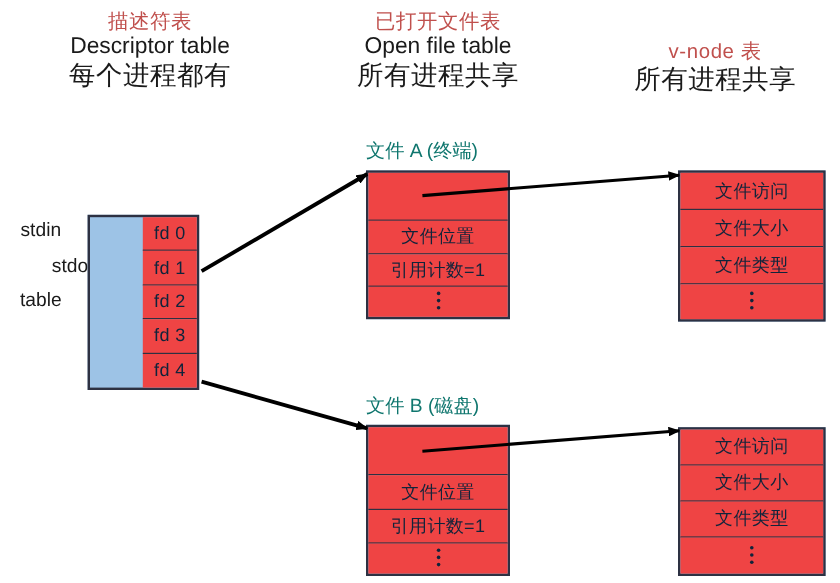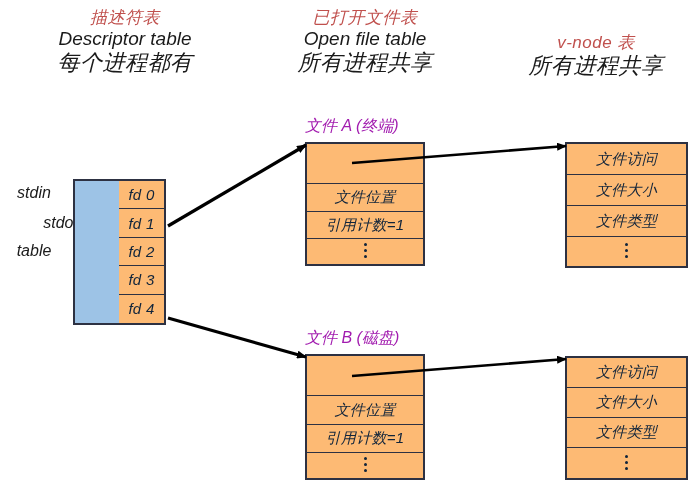--- a/index.html
+++ b/index.html
@@ -7,21 +7,20 @@
     padding: 0;
     background: #ffffff;
   }
   #canvas {
     position: relative;
     width: 700px;
     height: 486px;
     background: #ffffff;
     font-family: "Liberation Sans", "DejaVu Sans", sans-serif;
     overflow: hidden;
-    font-style: italic;
   }
 
   
   .hd {
     position: absolute;
     text-align: center;
     white-space: nowrap;
     line-height: 1.18;
   }
   .hd-cn-red {
@@ -43,21 +42,21 @@
   .tbl {
     position: absolute;
     box-sizing: border-box;
     border: 2px solid #2d3142;
     background: #9dc3e6;
     display: flex;
     flex-direction: column;
   }
   .tbl .row {
     box-sizing: border-box;
-    background: #fdba74;
+    background: #ef4444;
     border-bottom: 1px solid #2d3142;
     display: flex;
     align-items: center;
     justify-content: center;
     color: #10243b;
     font-size: 15px;
     white-space: nowrap;
     letter-spacing: 0.3px;
   }
   .tbl .row:last-child {
@@ -88,21 +87,21 @@
     font-size: 16px;
     color: #1a1a1a;
     white-space: nowrap;
     text-align: center;
   }
 
   
   .cap {
     position: absolute;
     font-size: 16px;
-    color: #a21caf;
+    color: #0f766e;
     white-space: nowrap;
   }
 
   
   #arrows {
     position: absolute;
     left: 0;
     top: 0;
     width: 700px;
     height: 486px;

